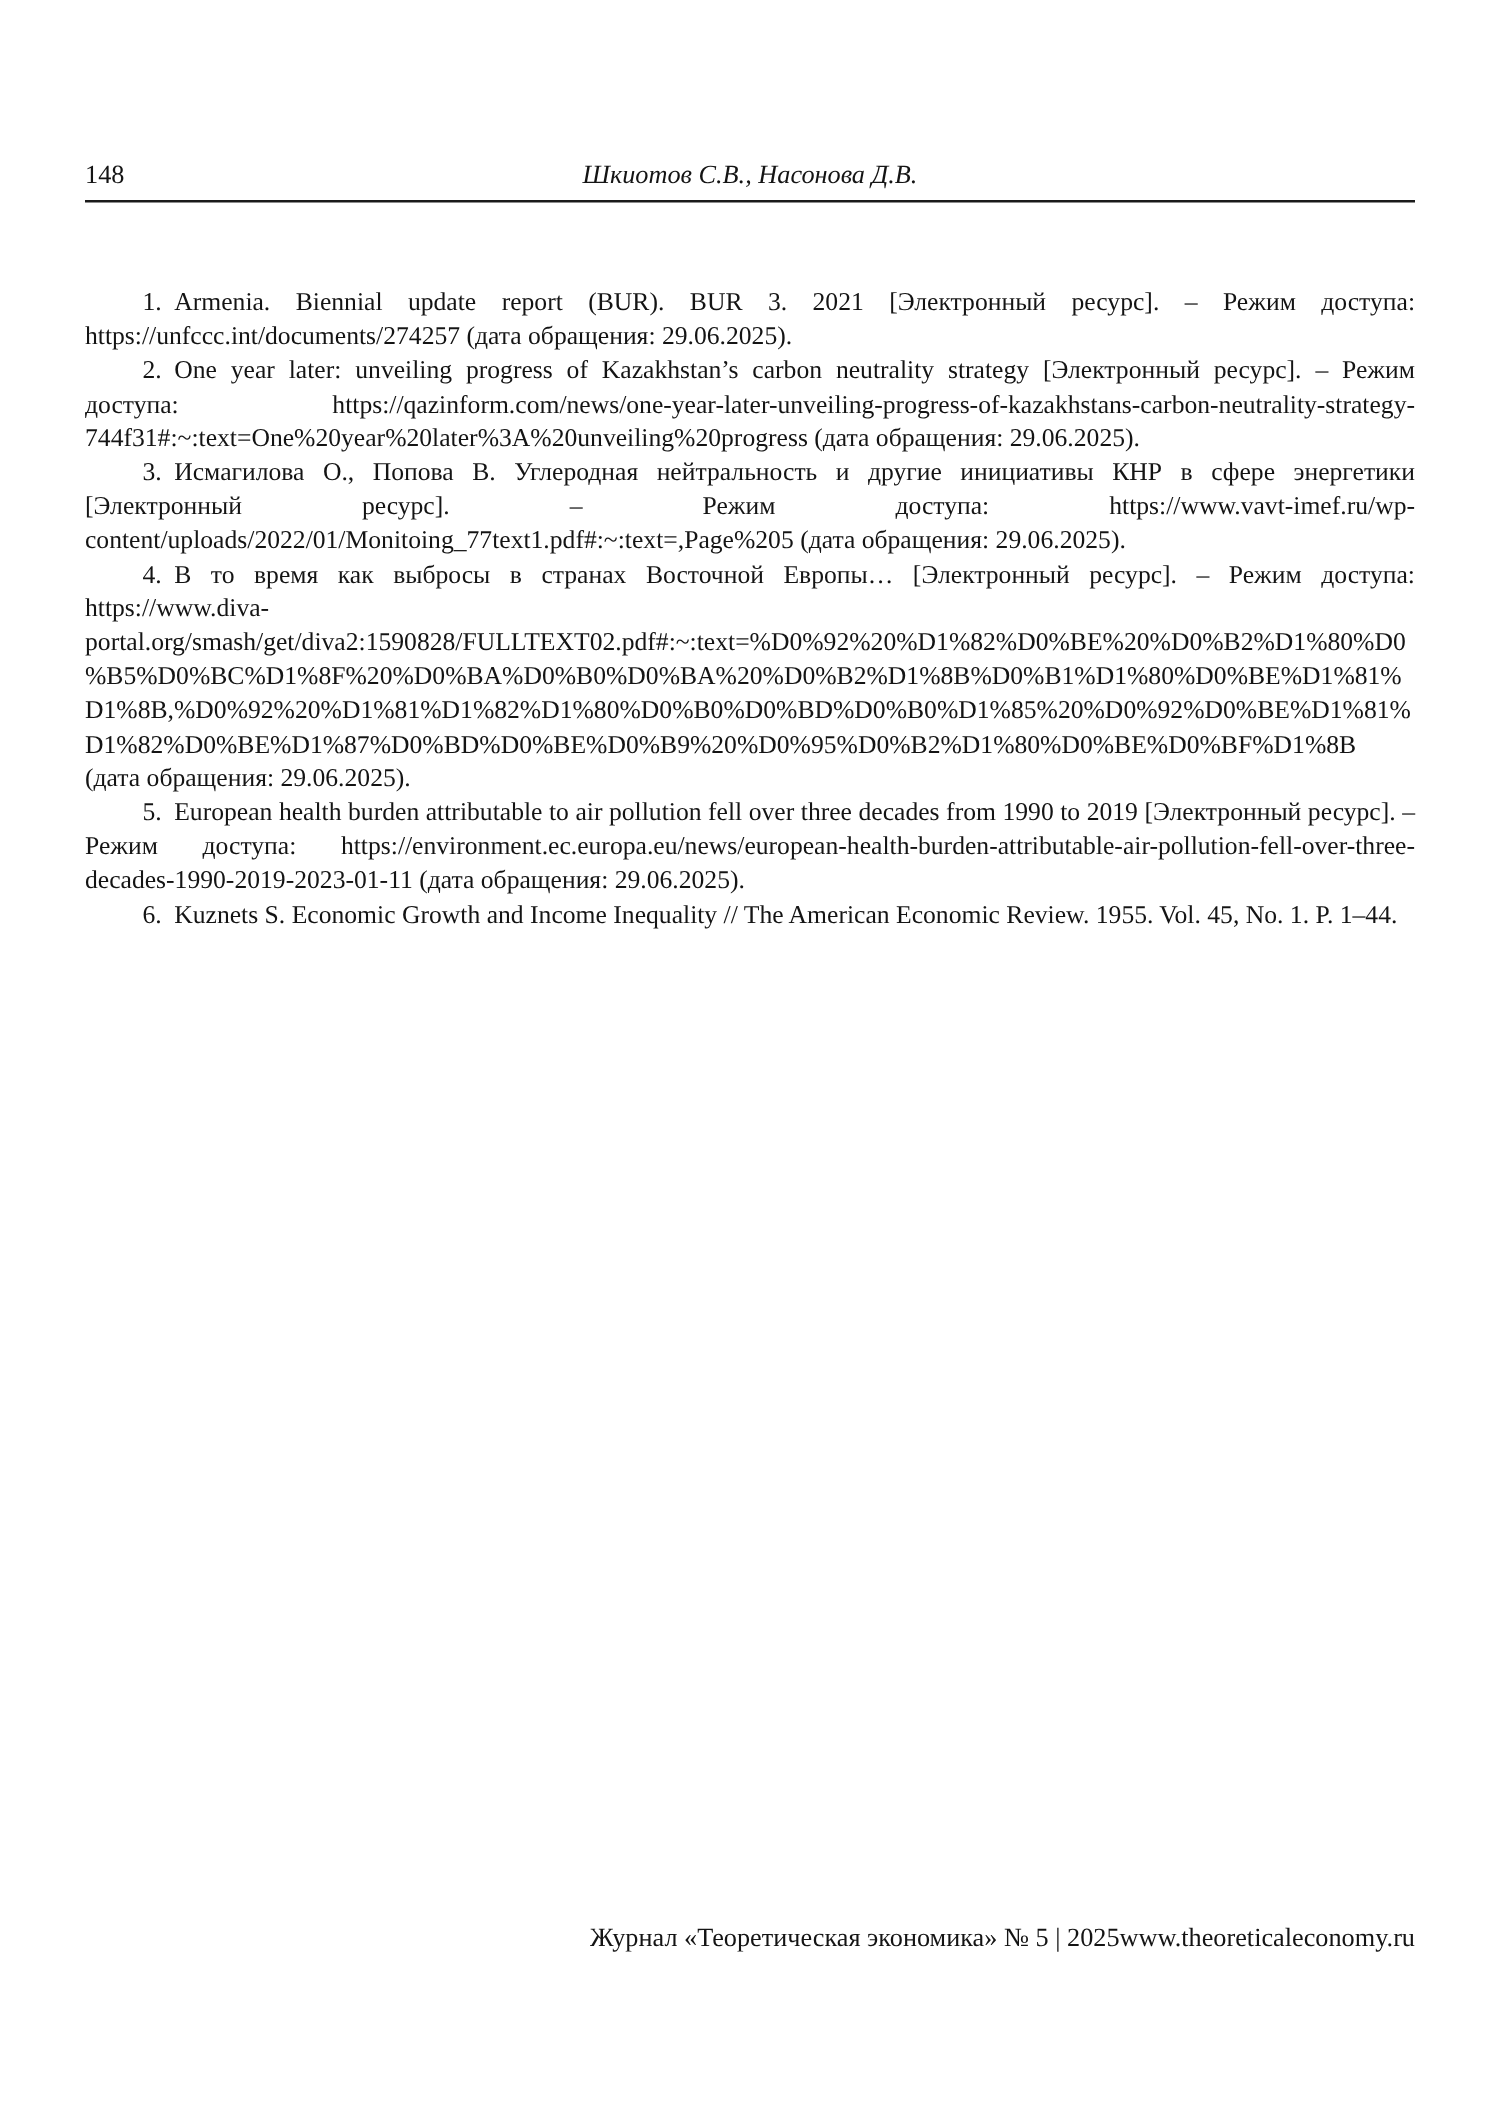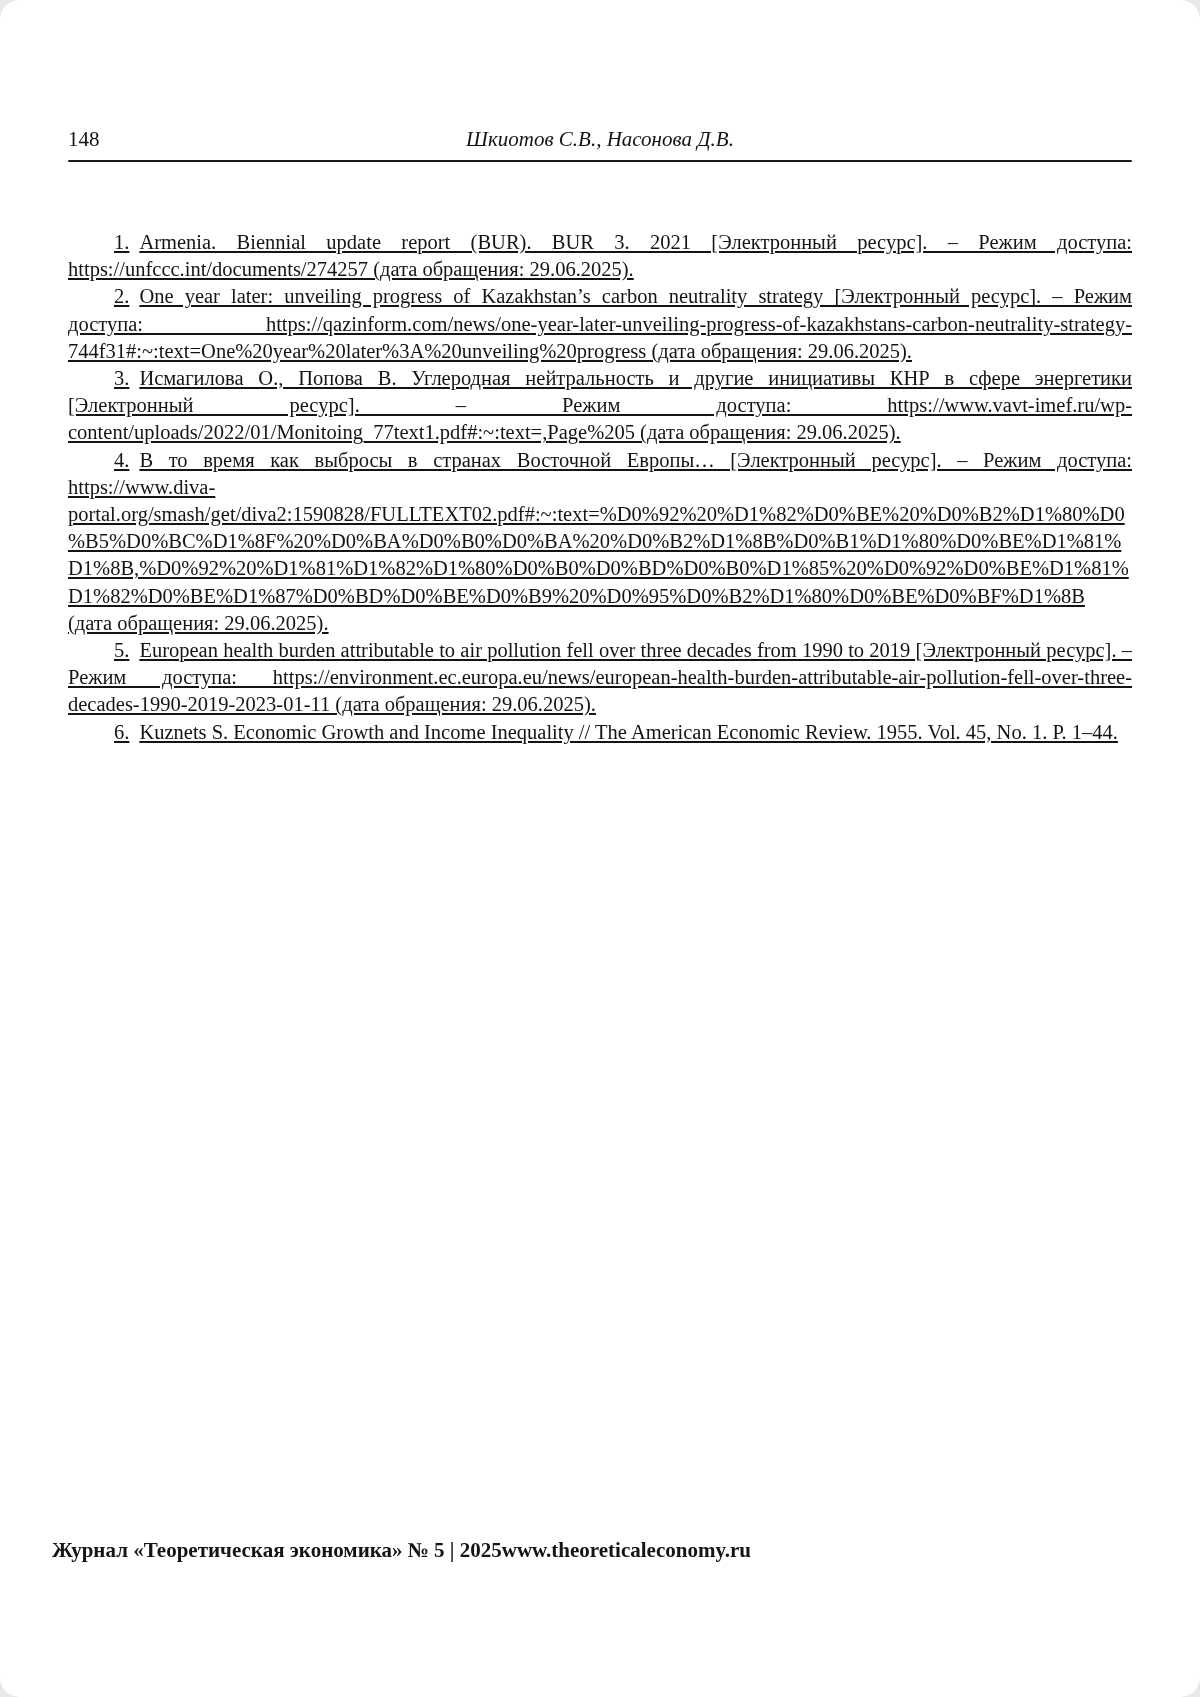--- a/index.html
+++ b/index.html
@@ -1,15 +1,15 @@
 <!DOCTYPE html>
 <html><head>
 <meta charset="utf-8">
 <style>
-  * { margin: 0; padding: 0; box-sizing: border-box; border-radius: 19px; }
+  * { margin: 0; padding: 0; box-sizing: border-box; }
   html, body { background: #e8e8e8; }
   .page {
     position: relative;
     width: 1200px;
     height: 1697px;
     margin: 0 auto;
     background: #ffffff;
     font-family: "Liberation Serif", "DejaVu Serif", serif;
     color: #141414;
     overflow: hidden;
@@ -50,33 +50,31 @@
     left: 68px;
     right: 68px;
     font-size: 20.5px;
     line-height: 27.2px;
   }
   .ref {
     text-align: justify;
     text-indent: 46px;
     overflow-wrap: break-word;
     overflow-wrap: anywhere;
-    text-decoration: underline;
   }
   .ref-num { margin-right: 10px; }
   .page-footer {
     position: absolute;
     top: 1538px;
-    left: 52px;
+    left: 68px;
     right: 68px;
     display: flex;
-    justify-content: flex-start;
+    justify-content: flex-end;
     align-items: baseline;
     font-size: 21px;
-    font-weight: bold;
   }
 </style>
 </head>
 <body>
 
 <div class="page">
 
   <div class="running-header">
     <span class="page-number">148</span>
     <span class="running-title">Шкиотов С.В., Насонова Д.В.</span>

